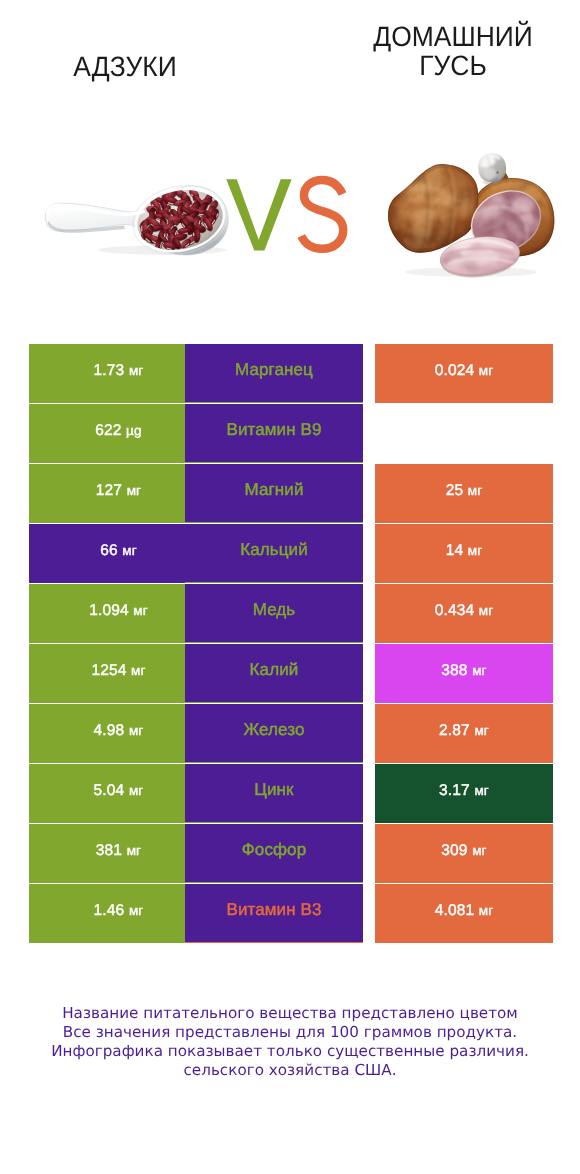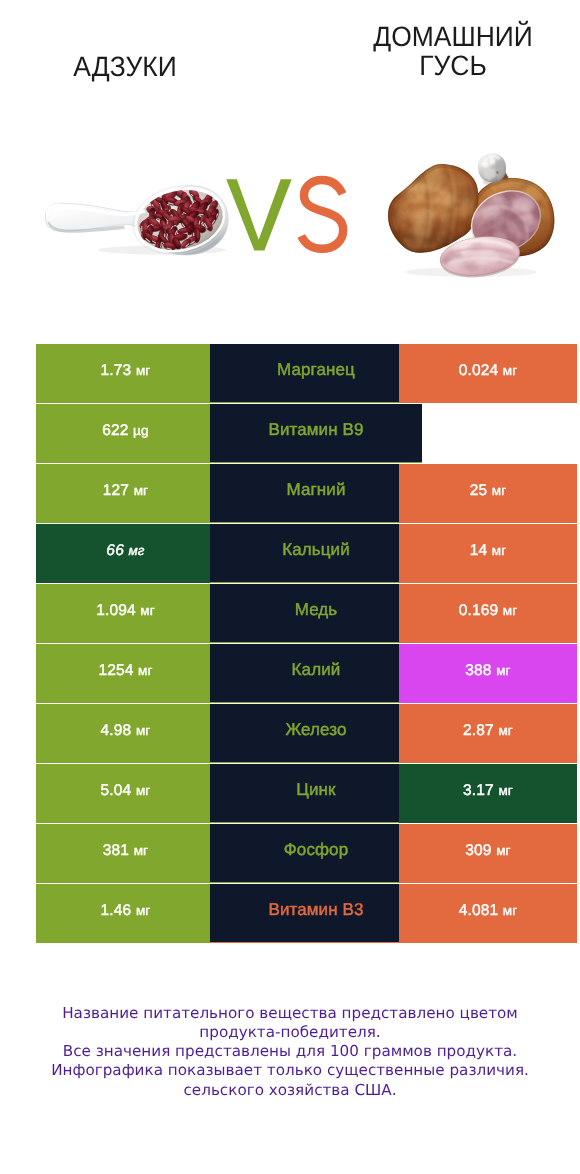--- a/index.html
+++ b/index.html
@@ -22,23 +22,23 @@
 
   
   .vs-letter{position:absolute;}
   #vs-v{left:224px;top:176px;width:70px;height:78px;}
   #vs-s{left:297px;top:175px;width:52px;height:82px;}
 
   
   #table{position:absolute;left:21px;top:344px;width:536px;}
   .row{position:relative;height:60px;}
   .cell{position:absolute;top:0;height:59px;box-sizing:border-box;text-align:center;}
-  .cell-left{left:15px;width:179px;}
-  .cell-mid{left:189px;width:212px;background:#0f172a;}
-  .cell-right{left:378px;width:178px;}
+  .cell-left{left:8px;width:179px;}
+  .cell-mid{left:164px;width:178px;background:#4c1d95;}
+  .cell-right{left:354px;width:178px;}
   .val{position:absolute;left:0;right:0;top:27px;font-weight:400;font-size:15.5px;color:#fff;
        letter-spacing:0.15px;line-height:0;white-space:nowrap;-webkit-text-stroke:0.45px #fff;}
   .val .unit{font-size:13.5px;font-weight:400;margin-left:4.5px;}
   .nut{position:absolute;left:0;right:0;top:26px;font-weight:400;font-size:17px;letter-spacing:0.1px;white-space:nowrap;line-height:0;}
 
   
   #footer{position:absolute;left:0;top:1003.5px;width:580px;text-align:center;
           font-family:"DejaVu Sans",sans-serif;font-size:15.2px;line-height:19.3px;color:#4c1d95;}
   #footer div{white-space:nowrap;}
 </style>
@@ -1266,39 +1266,39 @@
         <span class="val"><span>127</span><span class="unit">мг</span></span>
       </div>
       <div class="cell cell-mid" style="border-bottom: 1px solid rgb(129, 167, 46);">
         <span class="nut" style="color: rgb(129, 167, 46); -webkit-text-stroke: 0.45px rgb(129, 167, 46);">Магний</span>
       </div>
       <div class="cell cell-right" style="background: rgb(227, 105, 63);">
         <span class="val"><span>25</span><span class="unit">мг</span></span>
       </div>
     </div>
     <div class="row">
-      <div class="cell cell-left" style="background: #14532d; font-style: italic;">
+      <div class="cell cell-left" style="background: #4c1d95;">
         <span class="val"><span>66</span><span class="unit">мг</span></span>
       </div>
       <div class="cell cell-mid" style="border-bottom: 1px solid rgb(129, 167, 46);">
         <span class="nut" style="color: rgb(129, 167, 46); -webkit-text-stroke: 0.45px rgb(129, 167, 46);">Кальций</span>
       </div>
       <div class="cell cell-right" style="background: rgb(227, 105, 63);">
         <span class="val"><span>14</span><span class="unit">мг</span></span>
       </div>
     </div>
     <div class="row">
       <div class="cell cell-left" style="background: rgb(129, 167, 46);">
         <span class="val"><span>1.094</span><span class="unit">мг</span></span>
       </div>
       <div class="cell cell-mid" style="border-bottom: 1px solid rgb(129, 167, 46);">
         <span class="nut" style="color: rgb(129, 167, 46); -webkit-text-stroke: 0.45px rgb(129, 167, 46);">Медь</span>
       </div>
       <div class="cell cell-right" style="background: rgb(227, 105, 63);">
-        <span class="val"><span>0.169</span><span class="unit">мг</span></span>
+        <span class="val"><span>0.434</span><span class="unit">мг</span></span>
       </div>
     </div>
     <div class="row">
       <div class="cell cell-left" style="background: rgb(129, 167, 46);">
         <span class="val"><span>1254</span><span class="unit">мг</span></span>
       </div>
       <div class="cell cell-mid" style="border-bottom: 1px solid rgb(129, 167, 46); padding-left: 40px;">
         <span class="nut" style="color: rgb(129, 167, 46); -webkit-text-stroke: 0.45px rgb(129, 167, 46);">Калий</span>
       </div>
       <div class="cell cell-right" style="background: #d946ef;">
@@ -1346,18 +1346,17 @@
         <span class="nut" style="color: rgb(227, 105, 63); -webkit-text-stroke: 0.45px rgb(227, 105, 63);">Витамин B3</span>
       </div>
       <div class="cell cell-right" style="background: rgb(227, 105, 63);">
         <span class="val"><span>4.081</span><span class="unit">мг</span></span>
       </div>
     </div>
   </div>
 
   <div id="footer">
   <div>Название питательного вещества представлено цветом</div>
-  <div>продукта-победителя.</div>
   <div>Все значения представлены для 100 граммов продукта.</div>
   <div>Инфографика показывает только существенные различия.</div>
   <div>сельского хозяйства США.</div>
   </div>
 </div>
 
 </body></html>

